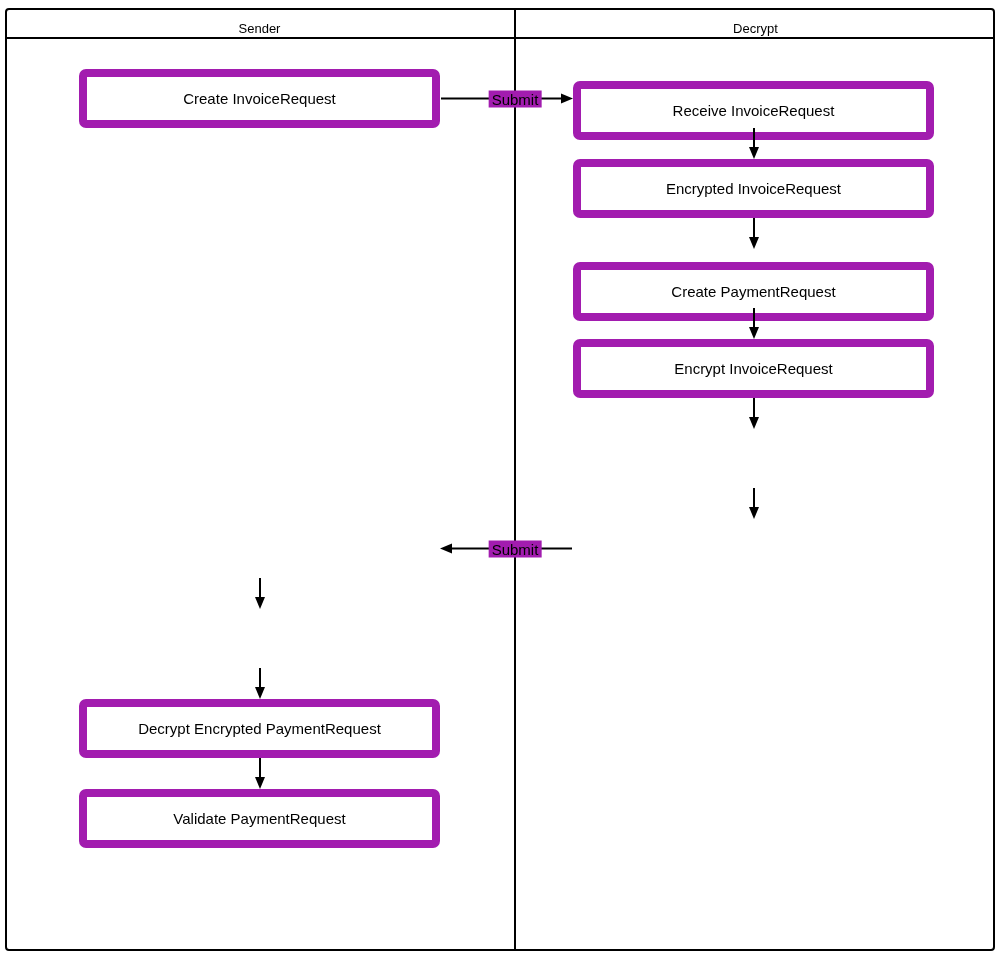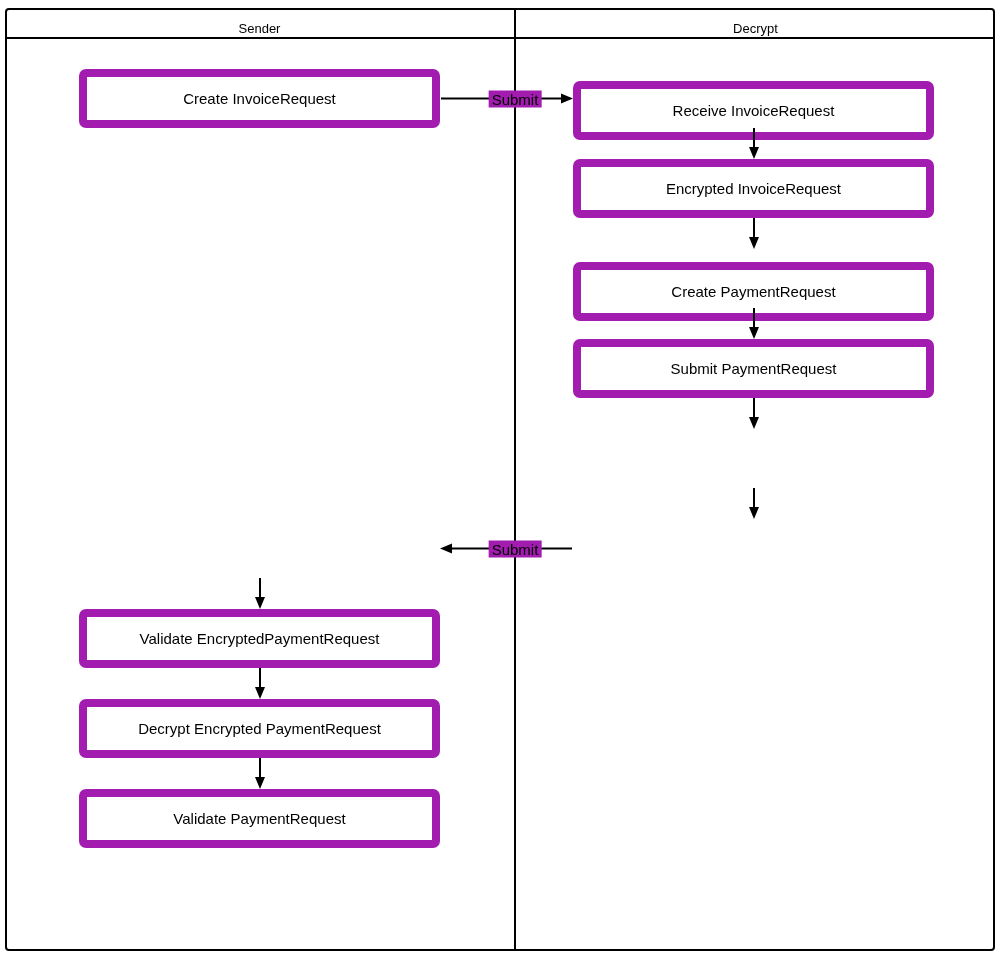--- a/index.html
+++ b/index.html
@@ -101,28 +101,27 @@
 <div class="canvas">
 
   <div class="frame"></div>
   <div class="header-line"></div>
   <div class="lane-divider"></div>
 
   <div class="lane-title sender">Sender</div>
   <div class="lane-title receiver">Decrypt</div>
 
   <div class="node in-sender" style="top:69px">Create InvoiceRequest</div>
-  <div class="node in-sender" style="top:609px">Validate EncryptedPaymentRequest</div>
   <div class="node in-sender" style="top:789px">Validate PaymentRequest</div>
   <div class="node in-sender" style="top:699px">Decrypt Encrypted PaymentRequest</div>
 
   <div class="node in-receiver" style="top:81px">Receive InvoiceRequest</div>
   <div class="node in-receiver" style="top:159px">Encrypted InvoiceRequest</div>
   <div class="node in-receiver" style="top:262px">Create PaymentRequest</div>
-  <div class="node in-receiver" style="top:339px">Submit PaymentRequest</div>
+  <div class="node in-receiver" style="top:339px">Encrypt InvoiceRequest</div>
 
   <svg class="arrows-layer" viewBox="0 0 1000 959" xmlns="http://www.w3.org/2000/svg">
 
     <g>
       <line x1="441" y1="98.5" x2="562" y2="98.5"></line>
       <polygon points="573,98.5 561,93.5 561,103.5"></polygon>
     </g>
 
     <g>
       <line x1="754" y1="128" x2="754" y2="148"></line>

